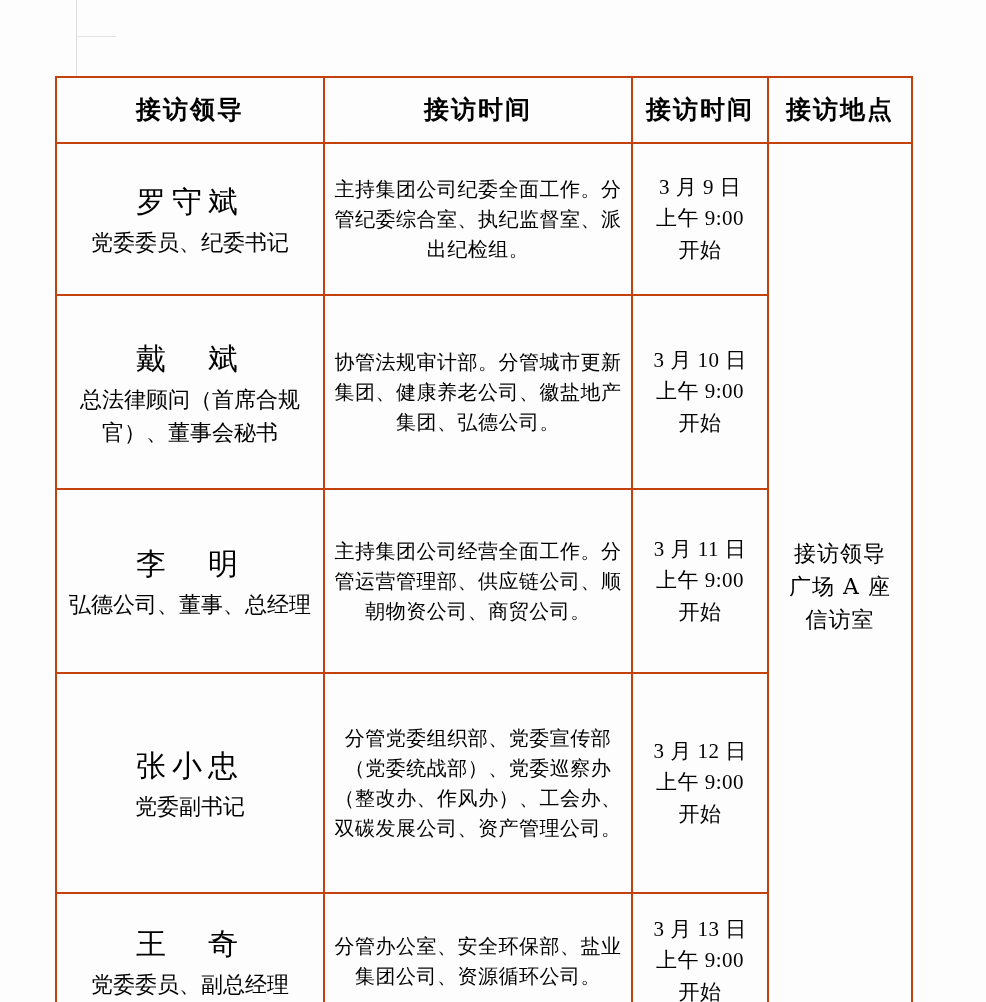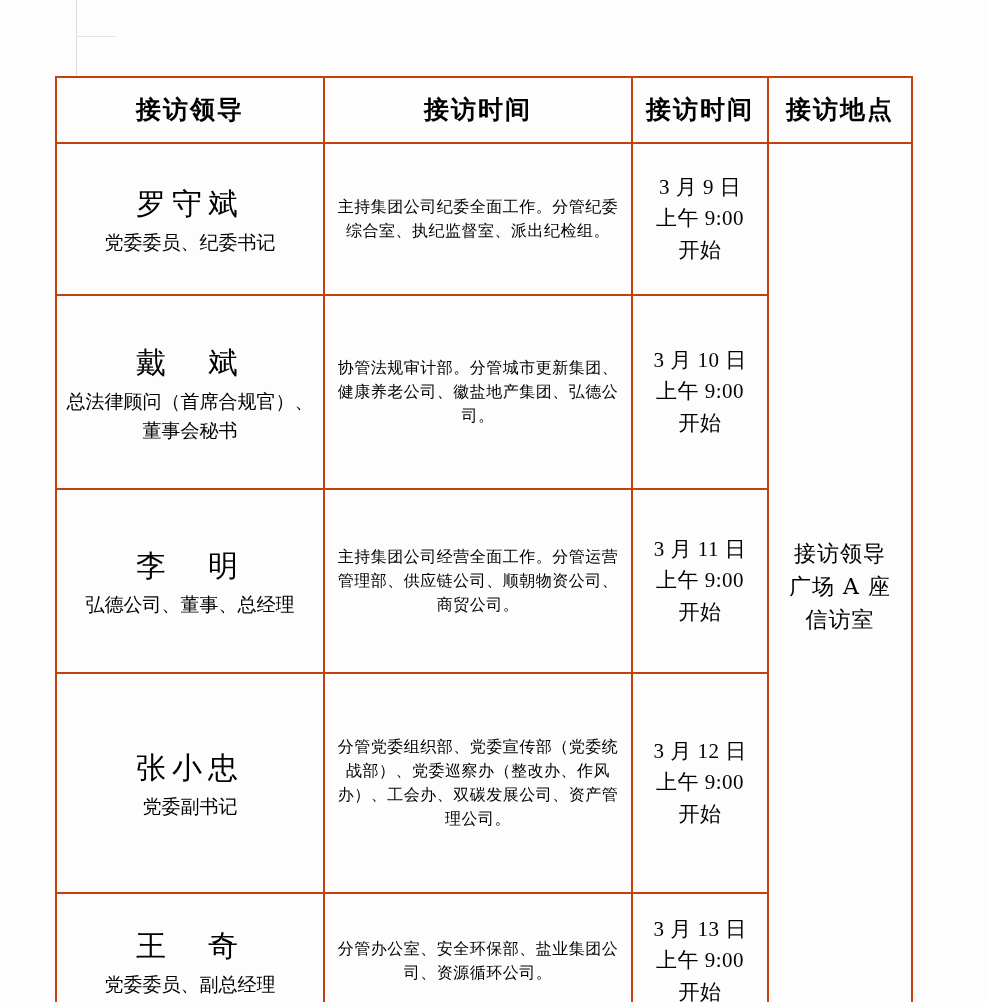--- a/index.html
+++ b/index.html
@@ -77,25 +77,25 @@
     letter-spacing: 1px;
   }
   .cell-leader .name {
     display: block;
     font-size: 30px;
     margin-bottom: 2px;
     letter-spacing: 6px;
   }
   .cell-leader .title {
     display: block;
-    font-size: 19px;
+    font-size: 22px;
     letter-spacing: 0px;
   }
   .cell-duty {
-    font-size: 16px;
+    font-size: 20px;
     text-align: left;
     line-height: 1.55;
     padding-left: 10px;
     padding-right: 6px;
     letter-spacing: 0.5px;
     border-radius: 30px;
   }
   .cell-time {
     font-size: 21px;
     line-height: 1.6;

